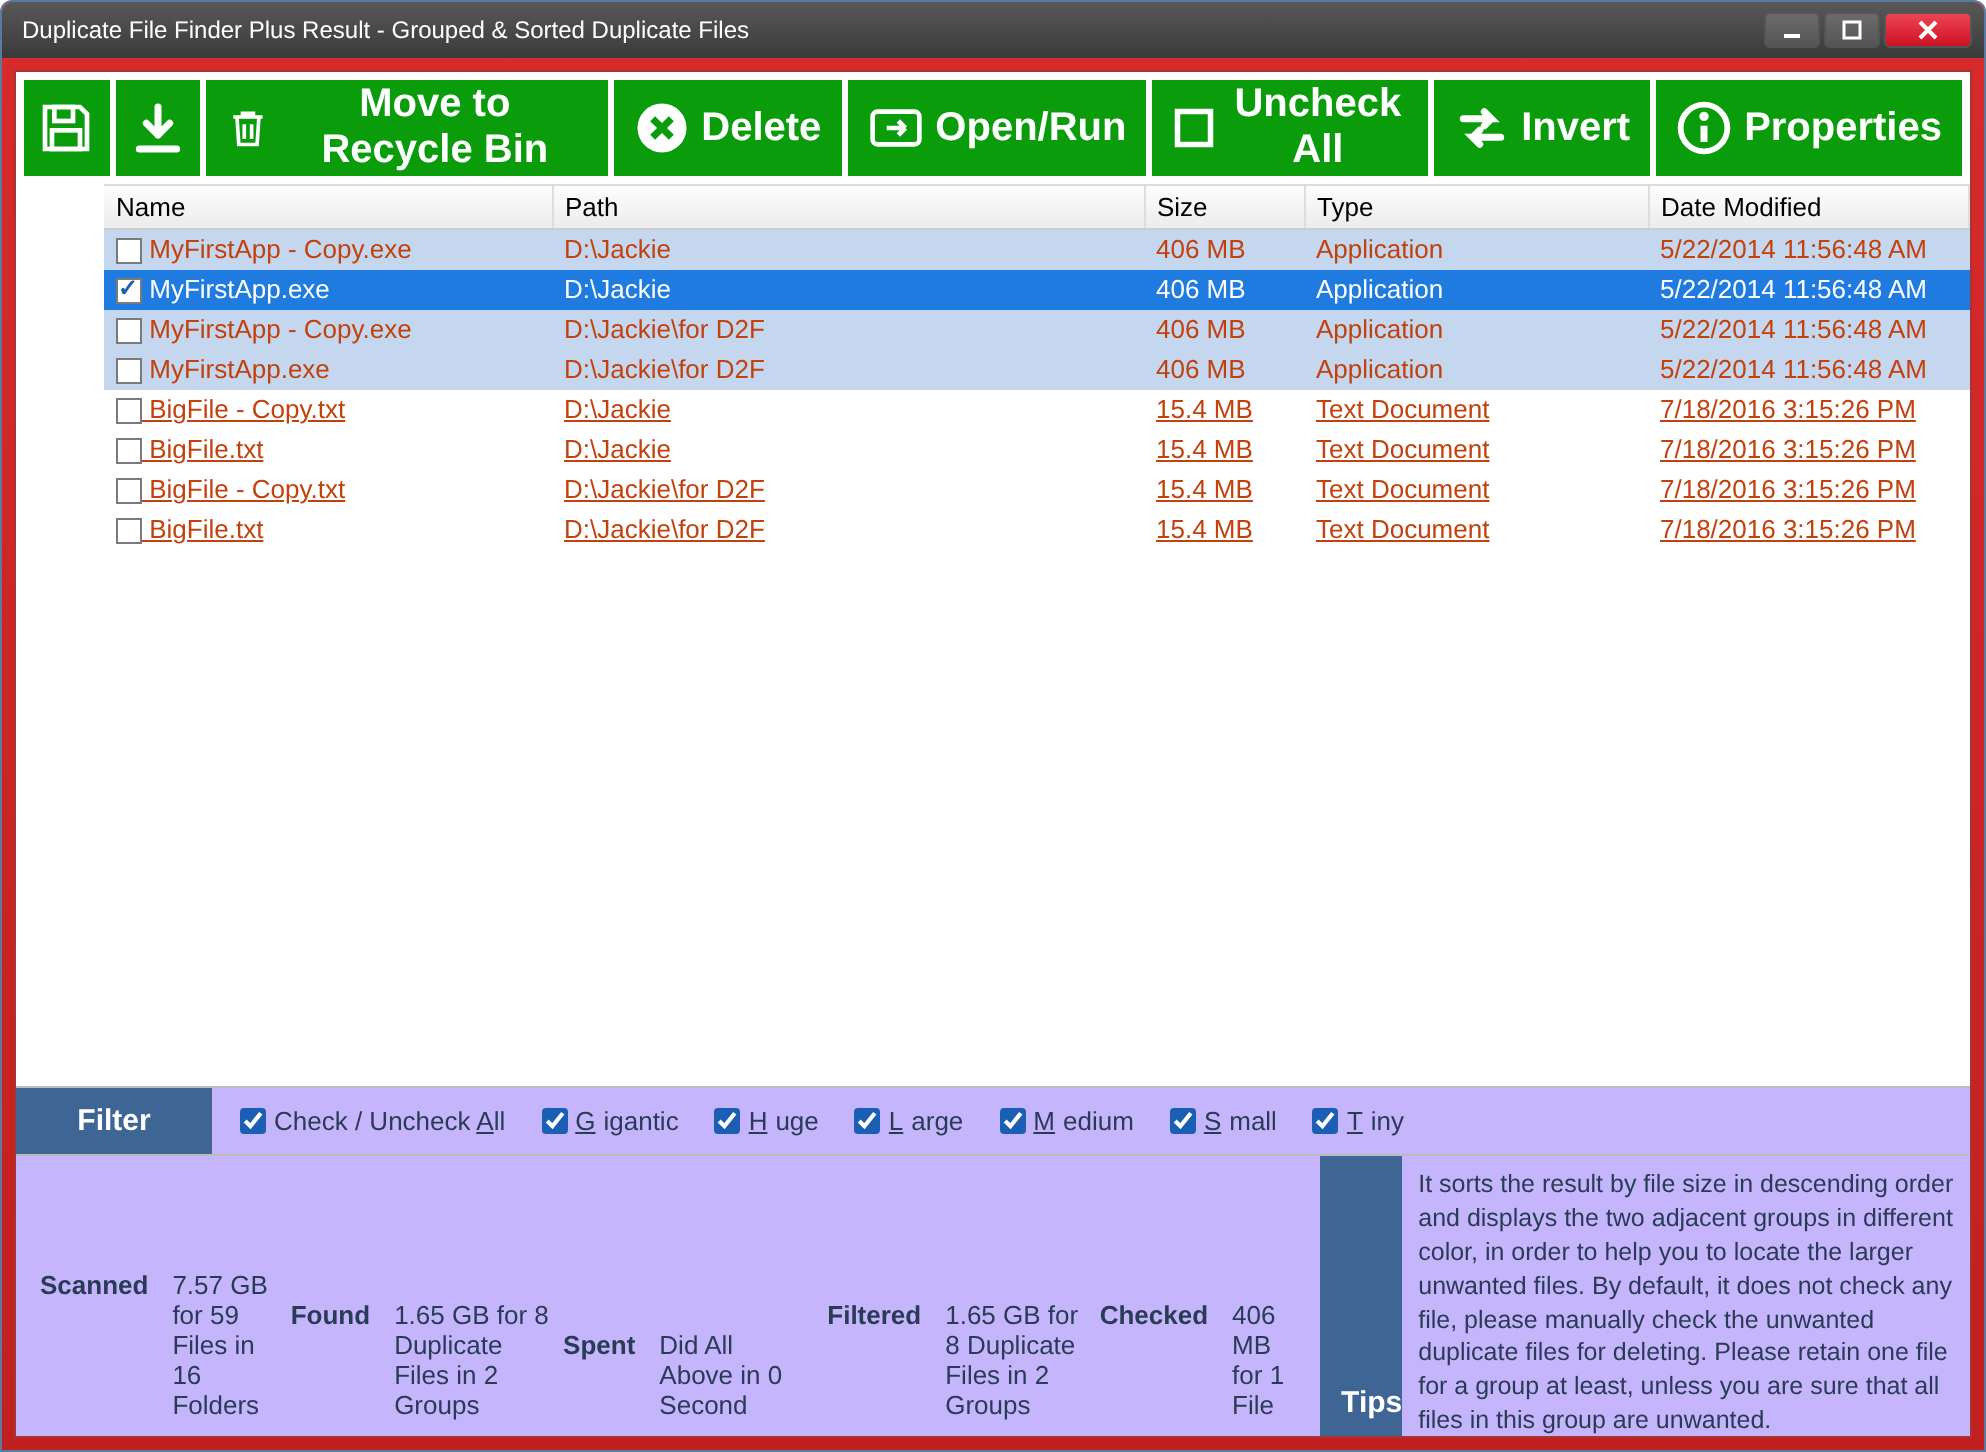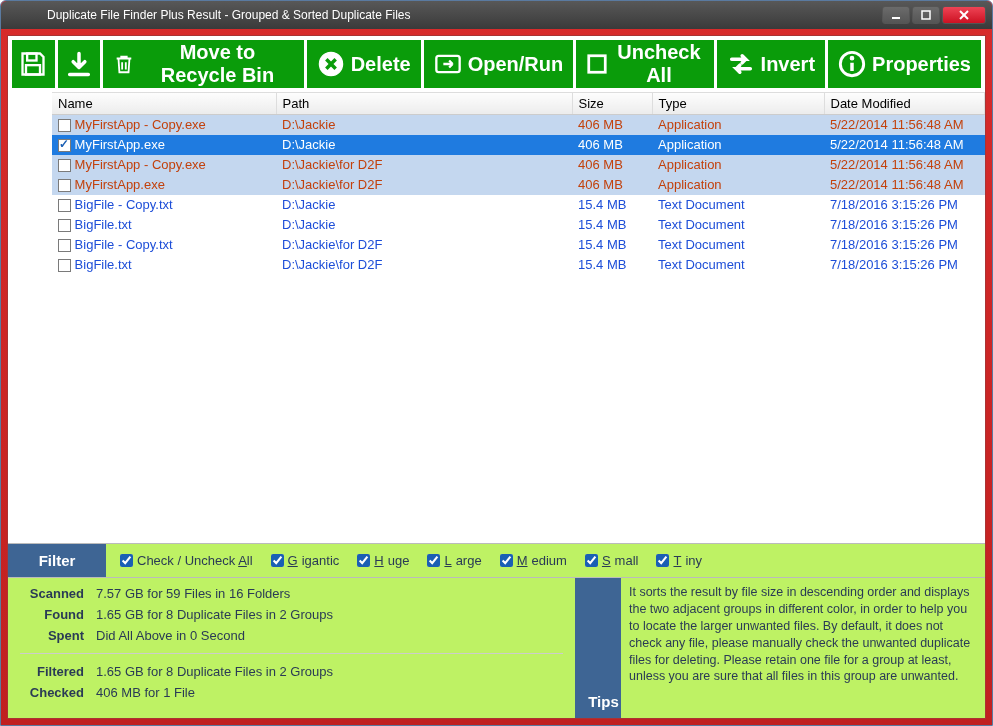--- a/index.html
+++ b/index.html
@@ -15,21 +15,21 @@
 }
 
 .titlebar {
   height: 28px;
   background: linear-gradient(#585858, #3a3a3a);
   display: flex; align-items: center;
   padding: 0 6px;
   color: #fff;
   border-radius: 6px 6px 0 0;
 }
-.titlebar .title { flex: 1; padding-left: 4px; font-size: 12px; margin-left: 36px; }
+.titlebar .title { flex: 1; padding-left: 4px; font-size: 12px; }
 .winbtns { display: flex; gap: 2px; }
 .winbtn {
   width: 28px; height: 18px;
   border: 1px solid #555;
   border-radius: 3px;
   display: flex; align-items: center; justify-content: center;
   background: linear-gradient(#6b6b6b,#555);
   color: #fff;
 }
 .winbtn.close { width: 44px; background: linear-gradient(#e45,#c12); }
@@ -73,33 +73,33 @@
   padding: 3px 6px;
   background: linear-gradient(#fdfdfd,#ececec);
   border-right: 1px solid #ddd;
   border-bottom: 1px solid #ccc;
   font-size: 13px;
 }
 .grid td { padding: 2px 6px; white-space: nowrap; }
 .grid tbody tr { height: 20px; }
 .row-sel { background: #1f7be0; color: #fff; }
 .row-g0 { background: #c4d7ef; color: #c2410c; }
-.row-g1 { background: #fff; color: #1d4ed8; }
+.row-g1 { background: #fff; color: #c2410c; text-decoration: underline; }
 .checkbox-box {
   width: 13px; height: 13px; border: 1px solid #7a7a7a;
   display: inline-block; vertical-align: middle; background: #fff;
   position: relative;
 }
 .checkbox-box.checked::after {
   content: "✓"; position: absolute; top: -3px; left: 0; font-size: 12px; color: #1a5fb4; font-weight: bold;
 }
 
 .bottom {
   border-top: 1px solid #bbb;
-  background: #bef264;
+  background: #c4b5fd;
   display: flex; flex-direction: column;
 }
 .filter-row {
   display: flex; align-items: center;
   border-bottom: 1px solid #bbb;
   height: 34px;
 }
 .panel-label {
   background: #3e6594;
   color: #fff;
@@ -107,21 +107,21 @@
   width: 98px;
   display: flex; align-items: center; justify-content: center;
   align-self: stretch;
   font-size: 15px;
 }
 .filter-opts { display: flex; gap: 18px; padding-left: 14px; align-items: center; }
 .filter-opts label { color: #2a3b55; cursor: pointer; display: flex; align-items: center; gap: 4px; }
 .filter-opts .u { text-decoration: underline; }
 
 .stats-row { display: flex; height: 140px; }
-.stats-body { flex: 1; padding: 8px 12px; display: flex; flex-direction: column; gap: 6px; color: #2a3b55; }
+.stats-body { flex: 1; padding: 8px 12px; display: flex; flex-direction: row; gap: 6px; color: #2a3b55; align-items: flex-end; }
 .stat-line { display: flex; gap: 12px; }
 .stat-line .k { width: 64px; text-align: right; font-weight: bold; }
 .stat-divider { height: 1px; background: #ccc; margin: 4px 0; }
 .tips-label {
   background: #3e6594; color: #fff; font-weight: bold;
   width: 46px; display: flex; align-items: flex-end; justify-content: center;
   padding-bottom: 8px; font-size: 15px; padding-left: 11px;
 }
 .tips-body { width: 364px; padding: 6px 8px; color: #2a3b55; font-size: 12.5px; line-height: 1.35; }
 

